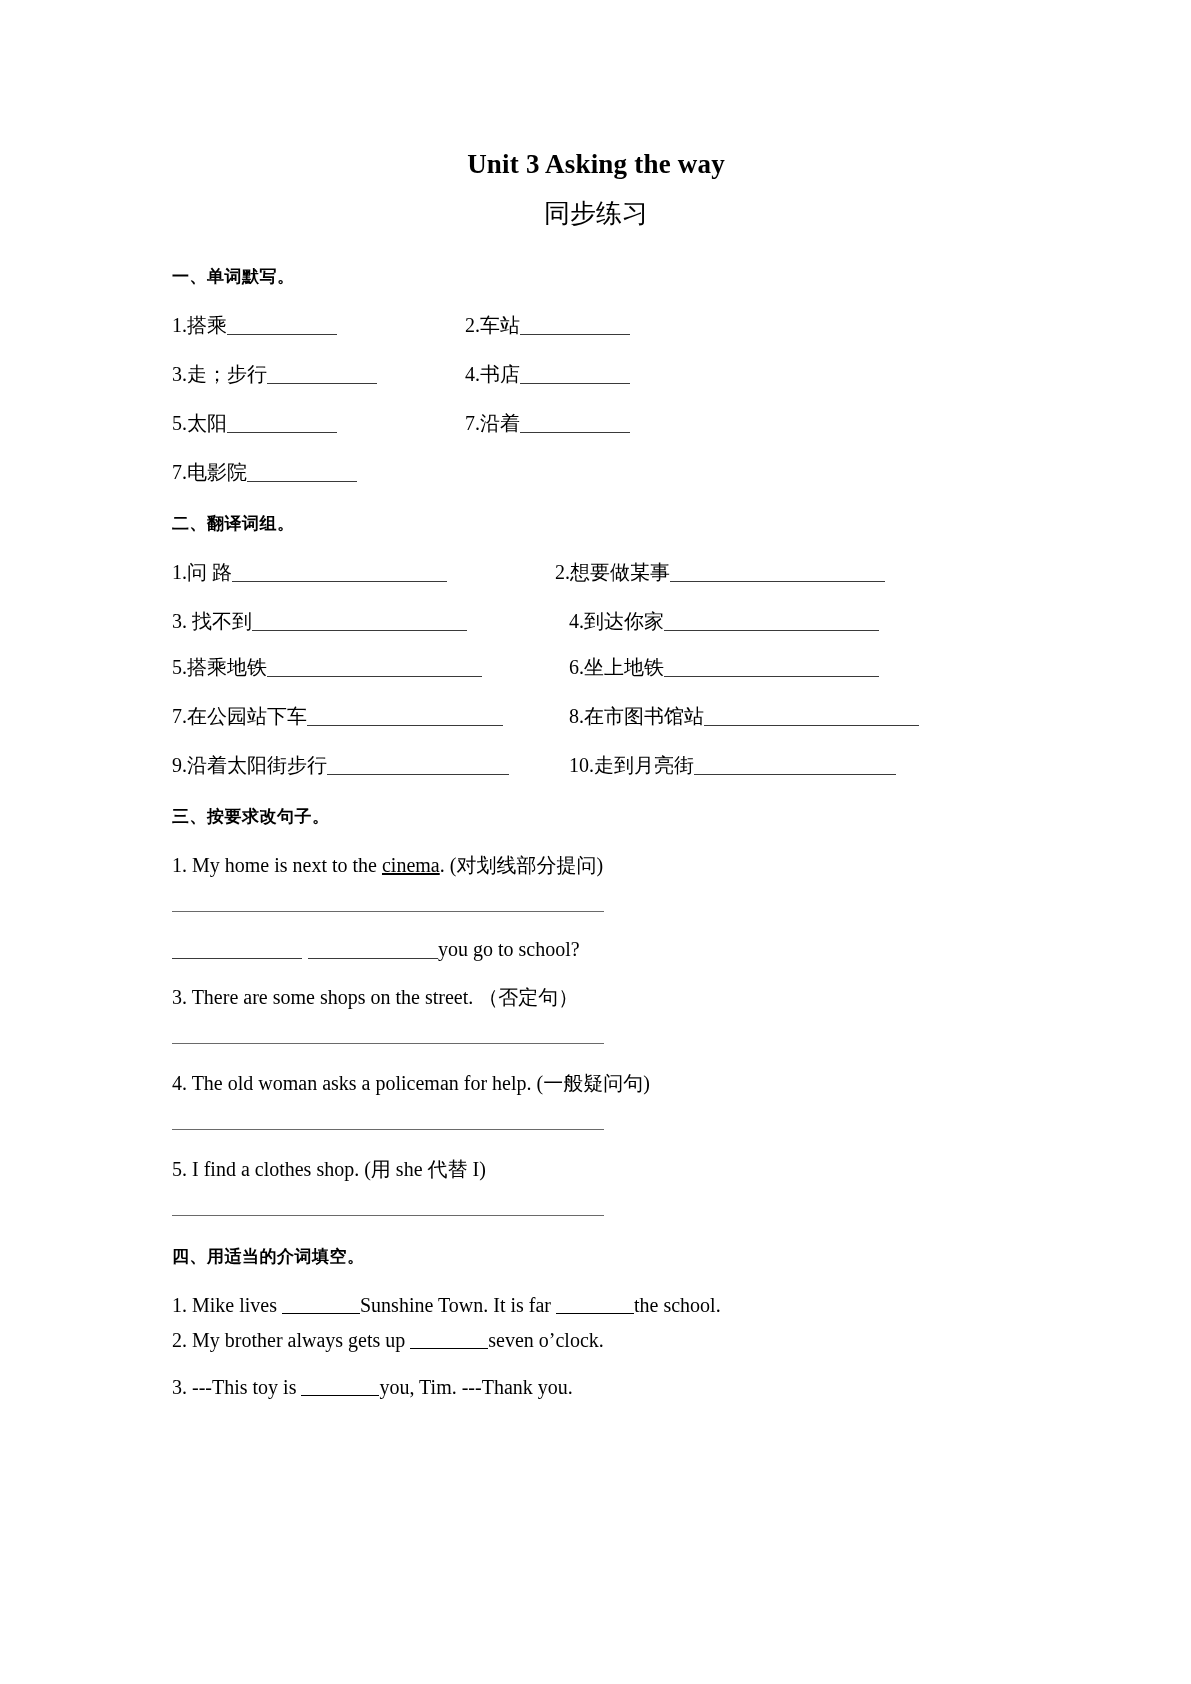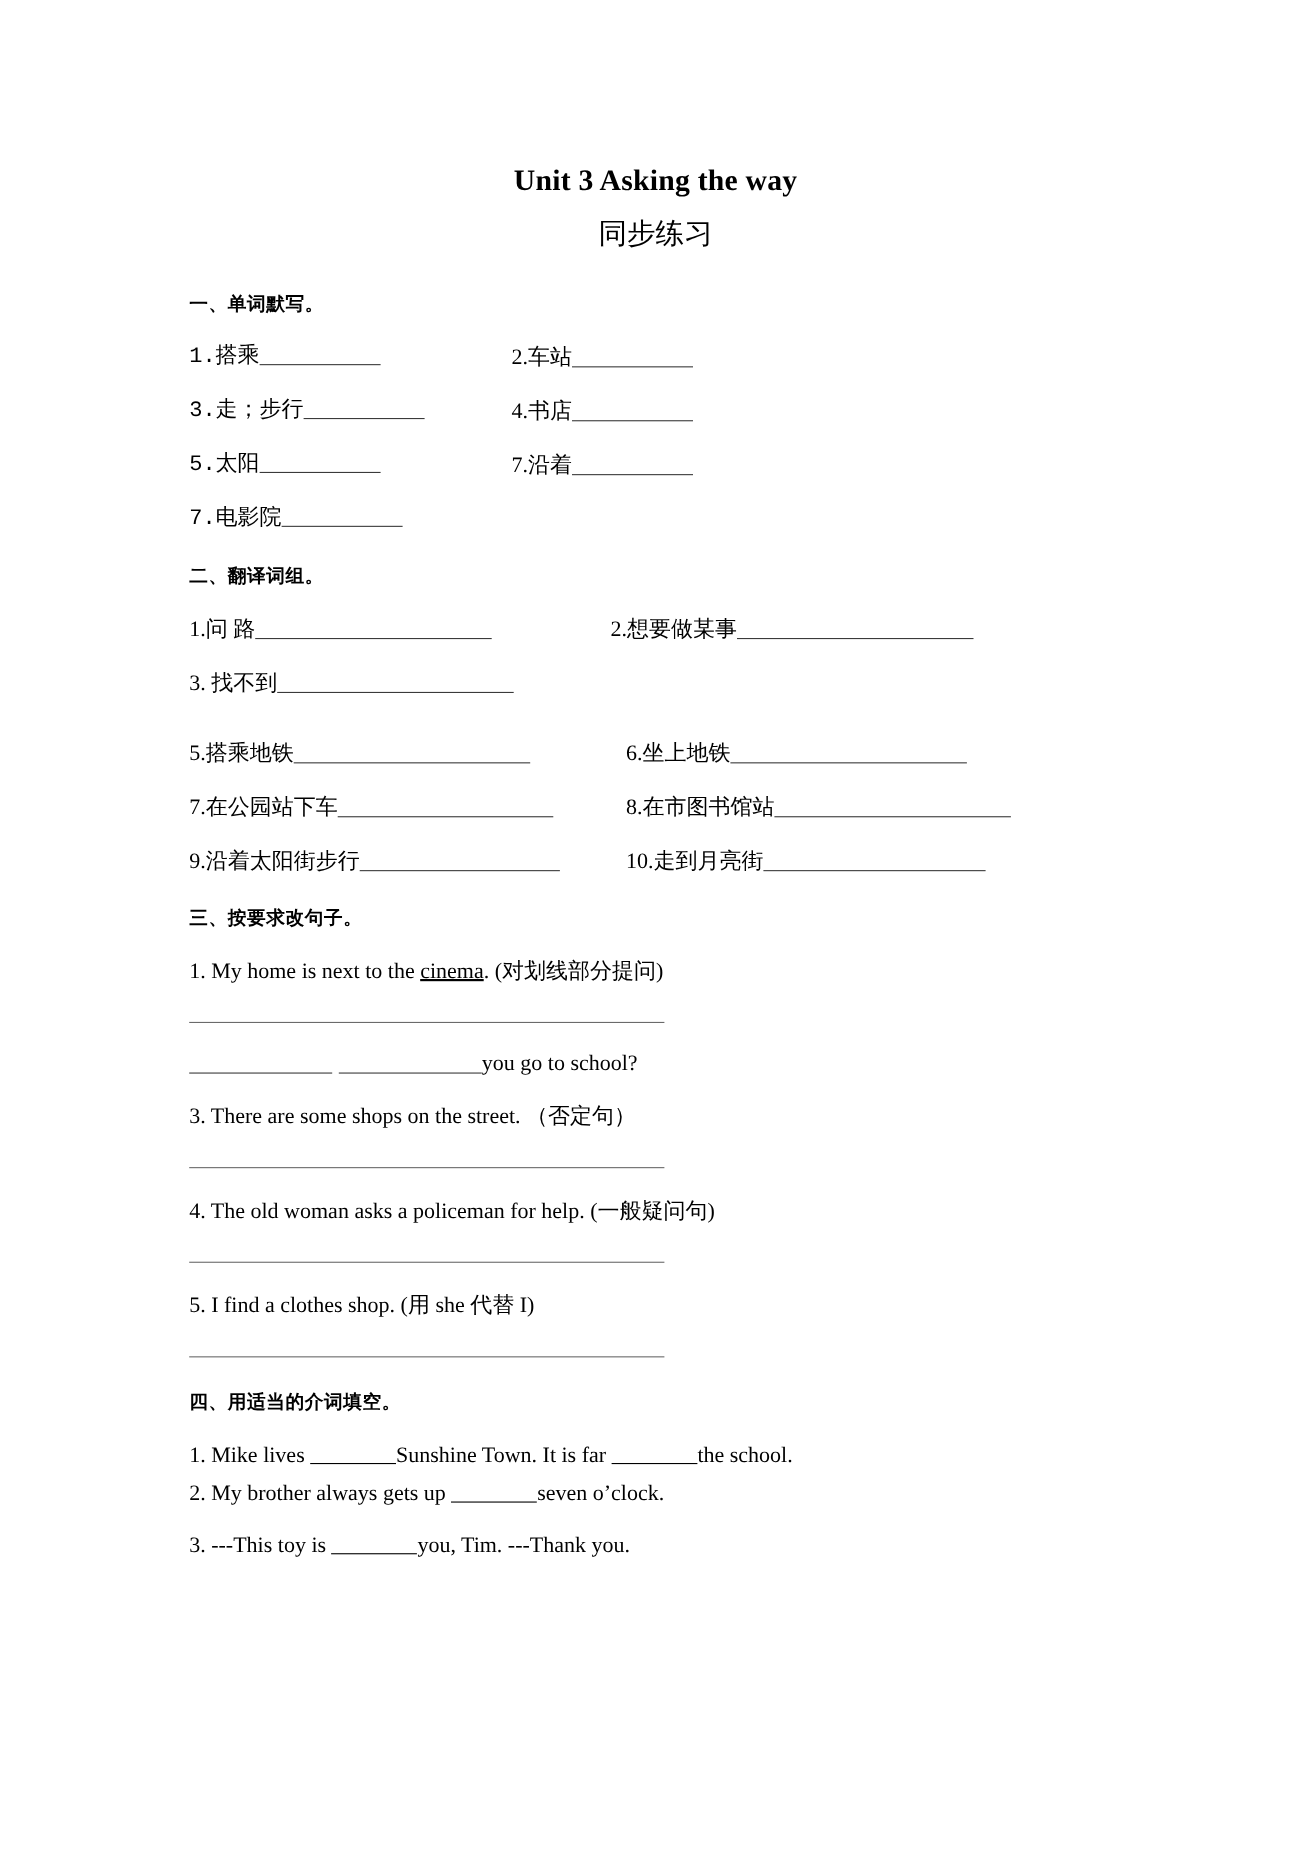--- a/index.html
+++ b/index.html
@@ -57,21 +57,21 @@
     line-height: 1.25;
     letter-spacing: 0.5px;
   }
 
   
   .row {
     display: flex;
     font-size: 20px;
     line-height: 1.3;
   }
-  .col-a { width: 293px; flex: 0 0 293px; font-family: Liberation Mono, monospace; }
+  .col-a { width: 293px; flex: 0 0 293px; }
   .col-b { flex: 1 1 auto; }
 
   .itm {
     white-space: nowrap;
     display: inline-block;
   }
 
   .blank {
     display: inline-block;
     border-bottom: 1px solid #3a3a3a;
@@ -158,23 +158,26 @@
       </div>
       <div class="col-b">
         <span class="itm">2.想要做某事</span><span class="blank b-lg"></span>
       </div>
     </div>
 
     <div class="row" style="margin-top:23px;">
       <div class="col-b" style="flex:0 0 383px;">
         <span class="itm">3. 找不到</span><span class="blank b-lg"></span>
       </div>
-    </div>
-
-    <div class="row" style="margin-top:38px;">
+      <div class="col-b" style="padding-left:14px;">
+        <span class="itm">4.到达你家</span><span class="blank b-lg"></span>
+      </div>
+    </div>
+
+    <div class="row" style="margin-top:20px;">
       <div class="col-b" style="flex:0 0 383px;">
         <span class="itm">5.搭乘地铁</span><span class="blank b-lg"></span>
       </div>
       <div class="col-b" style="padding-left:14px;">
         <span class="itm">6.坐上地铁</span><span class="blank b-lg"></span>
       </div>
     </div>
 
     <div class="row" style="margin-top:23px;">
       <div class="col-b" style="flex:0 0 383px;">

